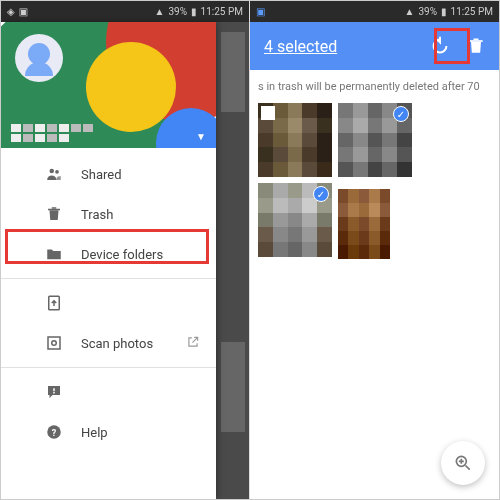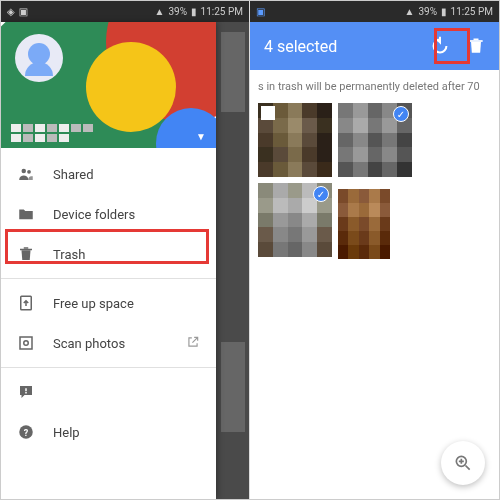--- a/index.html
+++ b/index.html
@@ -27,28 +27,28 @@
   .avatar { position: absolute; left: 14px; top: 12px; width: 48px; height: 48px; border-radius: 50%; background: #e8eaf6; display: flex; align-items: center; justify-content: center; }
   .avatar-inner { width: 22px; height: 22px; border-radius: 50%; background: #7baaf7; position: relative; top: -4px; }
   .avatar-body { position: absolute; bottom: 6px; width: 28px; height: 14px; border-radius: 14px 14px 0 0; background: #7baaf7; }
   .acct-row { position: absolute; bottom: 6px; left: 10px; right: 10px; display: flex; align-items: flex-end; gap: 6px; }
   .pixelrow { display: flex; flex-wrap: wrap; gap: 2px; width: 90px; }
   .px { width: 10px; height: 8px; background: #eee; }
   .px.d { background: #bbb; }
   .chev { color: #fff; font-size: 10px; margin-left: auto; }
   
   .menu { padding: 6px 0; }
-  .menu-item { display: flex; align-items: center; gap: 18px; padding: 11px 16px; font-size: 13px; color: #444; cursor: pointer; position: relative; }
+  .menu-item { display: flex; align-items: center; gap: 18px; padding: 11px 16px; font-size: 13px; color: #444; cursor: pointer; position: relative; margin-left: 28px; }
   .menu-item .icon { width: 18px; height: 18px; color: #666; display: flex; align-items: center; justify-content: center; flex-shrink: 0; }
   .divider { height: 1px; background: #e0e0e0; margin: 4px 0; }
   .ext-icon { margin-left: auto; color: #999; }
   .highlight-box { position: absolute; border: 3px solid #e53935; pointer-events: none; }
   
   
-  .appbar { height: 48px; background: #548ff5; color: #fff; display: flex; align-items: center; padding: 0 10px; gap: 10px; }
+  .appbar { height: 48px; background: #548ff5; color: #fff; display: flex; align-items: center; padding: 0 10px; gap: 10px; text-decoration: underline; }
   .appbar-title { font-size: 16px; flex: 1; margin-left: 4px; }
   .appbar-icon { width: 26px; height: 26px; display: flex; align-items: center; justify-content: center; cursor: pointer; }
   .info-text { font-size: 11px; color: #777; padding: 10px 8px 10px 8px; }
   .grid { display: flex; flex-wrap: wrap; gap: 6px; padding: 0 8px; }
   .thumb { width: 74px; height: 74px; background: #999; position: relative; overflow: hidden; }
   .mosaic { display: grid; grid-template-columns: repeat(5,1fr); grid-template-rows: repeat(5,1fr); width: 100%; height: 100%; }
   .mosaic div { background: #888; }
   .check { position: absolute; top: 3px; right: 3px; width: 16px; height: 16px; border-radius: 50%; background: #4285f4; color: #fff; font-size: 10px; display: flex; align-items: center; justify-content: center; border: 1.5px solid #fff; }
   .thumb.small { width: 52px; height: 70px; }
   .fab { position: absolute; right: 14px; bottom: 14px; width: 44px; height: 44px; border-radius: 50%; background: #fff; box-shadow: 0 2px 6px rgba(0,0,0,0.25); display: flex; align-items: center; justify-content: center; color: #666; cursor: pointer; }
@@ -114,44 +114,43 @@
                 <circle cx="16" cy="9" r="2.5"></circle>
                 <path d="M3 19c0-3 3-5 6-5s6 2 6 5v1H3z"></path>
                 <path d="M15 19c0-2 1.5-4 4-4h2v5h-6z" opacity=".7"></path>
               </svg>
             </span>
           <span>Shared</span>
         </div>
         <div class="menu-item">
           <span class="icon">
               <svg width="18" height="18" viewBox="0 0 24 24" fill="#666">
-                <path d="M3 6h6l2 2h10v11H3z"></path>
-              </svg>
-            </span>
-          <span>Device folders</span>
-        </div>
-        <div class="menu-item">
-          <span class="icon">
-              <svg width="18" height="18" viewBox="0 0 24 24" fill="#666">
                 <path d="M6 7h12l-1 13H7z"></path>
                 <path d="M4 5h16v2H4z"></path>
                 <path d="M9 3h6v2H9z"></path>
               </svg>
             </span>
           <span>Trash</span>
         </div>
+        <div class="menu-item">
+          <span class="icon">
+              <svg width="18" height="18" viewBox="0 0 24 24" fill="#666">
+                <path d="M3 6h6l2 2h10v11H3z"></path>
+              </svg>
+            </span>
+          <span>Device folders</span>
+        </div>
         <div class="divider"></div>
         <div class="menu-item">
           <span class="icon">
               <svg width="18" height="18" viewBox="0 0 24 24" fill="none" stroke="#666" stroke-width="2">
                 <rect x="5" y="3" width="14" height="18" rx="1"></rect>
                 <path d="M9 12l3-3 3 3M12 9v7"></path>
               </svg>
             </span>
-          <span>Free up space</span>
         </div>
         <div class="menu-item">
           <span class="icon">
               <svg width="18" height="18" viewBox="0 0 24 24" fill="none" stroke="#666" stroke-width="2">
                 <rect x="4" y="4" width="16" height="16"></rect>
                 <circle cx="12" cy="12" r="3"></circle>
               </svg>
             </span>
           <span>Scan photos</span>
           <span class="ext-icon"><svg width="14" height="14" viewBox="0 0 24 24" fill="none" stroke="#999" stroke-width="2">

